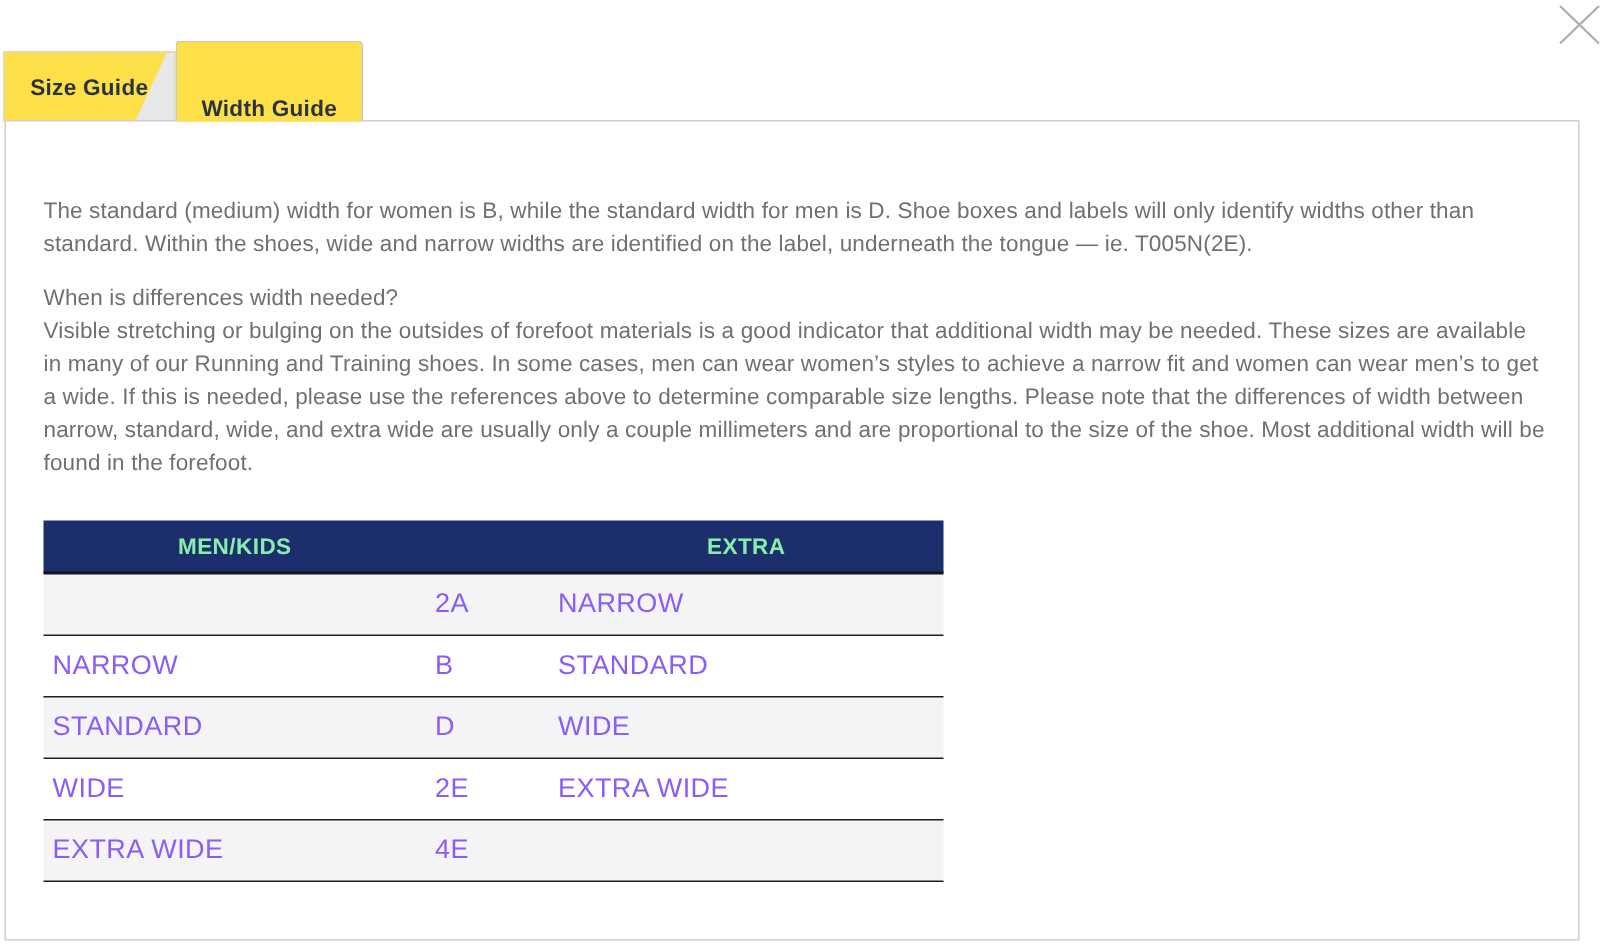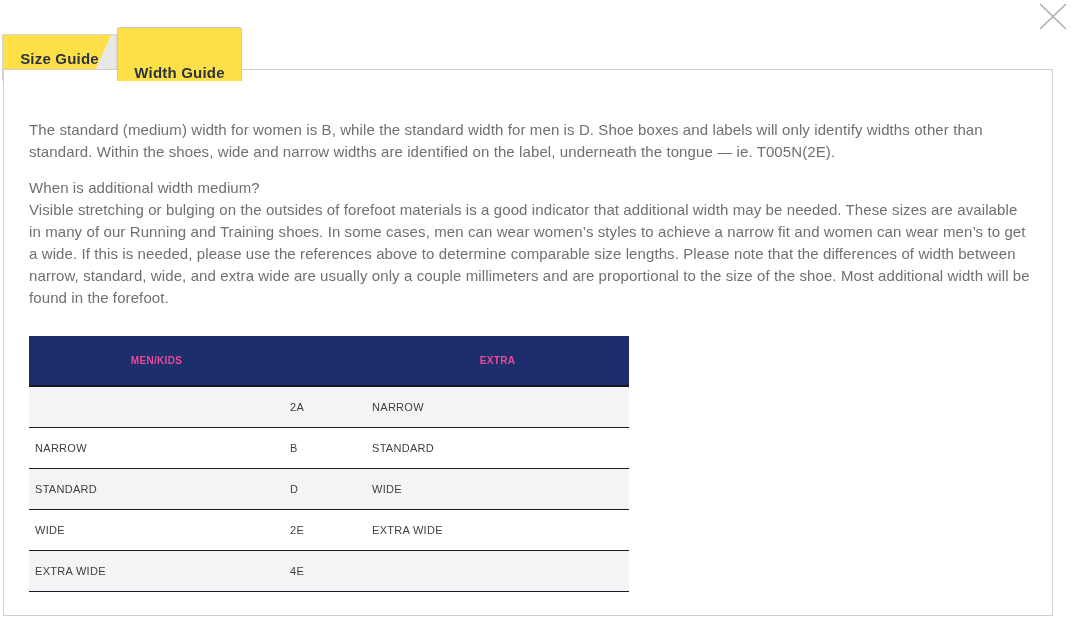--- a/index.html
+++ b/index.html
@@ -55,21 +55,21 @@
     border: 1px solid #c9c9c9;
     border-bottom: none;
     border-radius: 3px 3px 0 0;
     z-index: 3;
     align-items: flex-end;
   }
 
   
   .panel {
     position: absolute;
-    left: 3px; top: 69px;
+    left: 3px; top: 80px;
     width: 1050px; height: 547px;
     background: #ffffff;
     border: 1px solid #cfcfcf;
     z-index: 2;
     padding: 49px 40px 0 25px;
   }
 
   .body-copy {
     width: 1002px;
     font-size: 15px;
@@ -84,34 +84,34 @@
     margin-top: 27px;
     width: 600px;
     border-collapse: collapse;
     table-layout: fixed;
   }
   .width-table col.c1 { width: 255px; }
   .width-table col.c2 { width: 82px; }
   .width-table col.c3 { width: 263px; }
 
   .width-table thead th {
-    height: 50px;
+    height: 35px;
     background: #1c2e6b;
-    color: #ec4899;
-    font-size: 10px;
+    color: #86efac;
+    font-size: 15px;
     font-weight: bold;
     letter-spacing: .3px;
     text-align: center;
     border-bottom: 2px solid #14161c;
   }
   .width-table tbody td {
     height: 41px;
-    font-size: 11px;
+    font-size: 18px;
     font-weight: normal;
-    color: #404040;
+    color: #8b5cf6;
     letter-spacing: .3px;
     text-align: left;
     padding-left: 6px;
     border-bottom: 1.5px solid #1b1d22;
   }
   .width-table tbody tr:nth-child(odd)  { background: #f4f4f6; }
   .width-table tbody tr:nth-child(even) { background: #ffffff; }
 </style>
 </head>
 <body>
@@ -129,21 +129,21 @@
 </div>
 <div class="tab tab-active">
   <span>Width Guide</span>
 </div>
 
 <div class="panel">
 
   <p class="body-copy">The standard (medium) width for women is B, while the standard width for men is D. Shoe boxes and labels will only identify widths other than standard. Within the shoes, wide and narrow widths are identified on the label, underneath the tongue — ie. T005N(2E).</p>
 
   <div class="body-copy para-2">
-    <div>When is additional width medium?</div>
+    <div>When is differences width needed?</div>
     <div>Visible stretching or bulging on the outsides of forefoot materials is a good indicator that additional width may be needed. These sizes are available in many of our Running and Training shoes. In some cases, men can wear women’s styles to achieve a narrow fit and women can wear men’s to get a wide. If this is needed, please use the references above to determine comparable size lengths. Please note that the differences of width between narrow, standard, wide, and extra wide are usually only a couple millimeters and are proportional to the size of the shoe. Most additional width will be found in the forefoot.</div>
   </div>
 
   <table class="width-table">
     <colgroup>
         <col class="c1">
         <col class="c2">
         <col class="c3">
       </colgroup>
     <thead>

